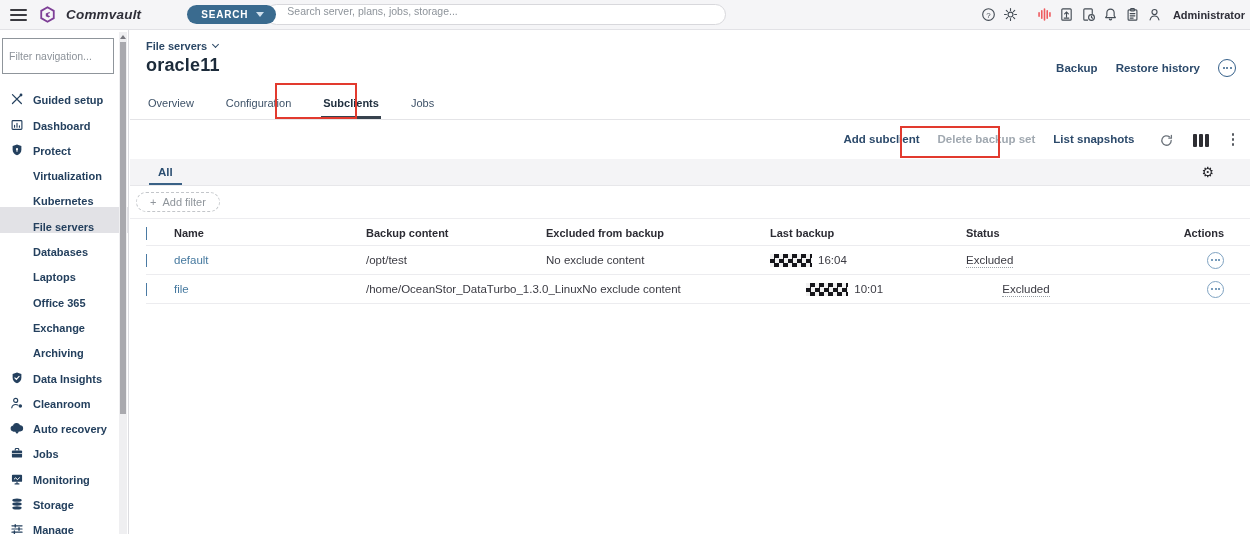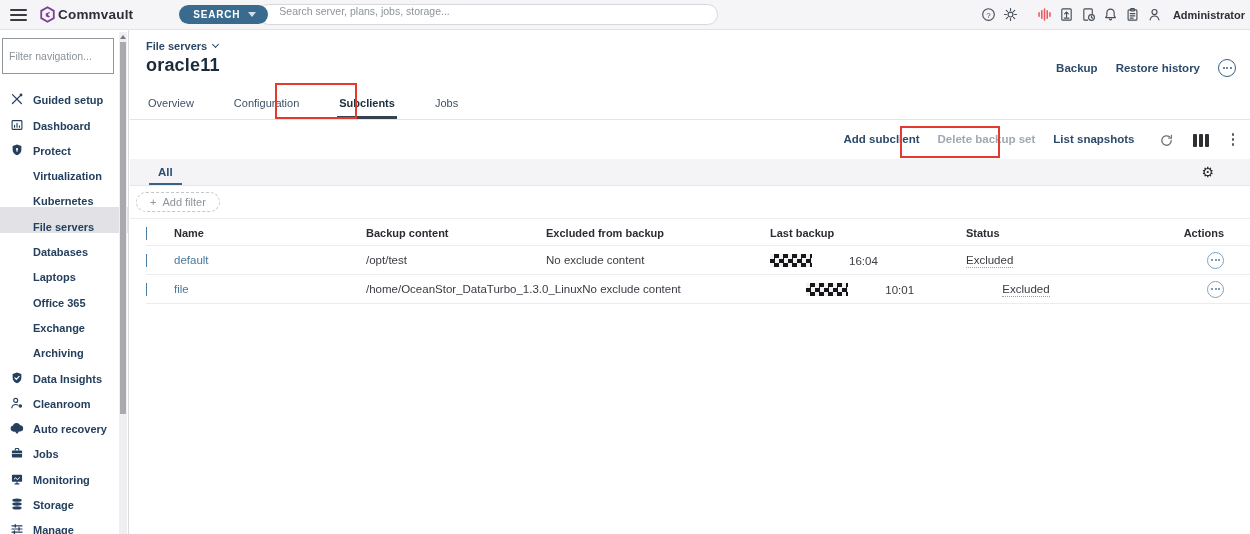--- a/index.html
+++ b/index.html
@@ -4,21 +4,21 @@
 <style>
   * { margin:0; padding:0; box-sizing:border-box; }
   html,body { width:1250px; height:534px; overflow:hidden; background:#fff;
     font-family:"Liberation Sans", sans-serif; }
 
   
   .topbar { position:absolute; top:0; left:0; right:0; height:30px; background:#f5f5f7;
     border-bottom:1px solid #e2e2e6; display:flex; align-items:center; padding:0 5px 0 10px; z-index:6; }
   .hamburger { width:17px; display:flex; flex-direction:column; gap:3px; cursor:pointer; margin-right:12px; }
   .hamburger i { height:2px; background:#3a3a40; border-radius:1px; }
-  .logo { display:flex; align-items:center; gap:2px; }
+  .logo { display:flex; align-items:center; gap:10px;font-style:italic; }
   .brand { font-size:13.5px; font-weight:700; color:#2e2e38; letter-spacing:.2px; }
   .searchwrap { display:flex; align-items:center; margin-left:46px; }
   .search-btn { display:flex; align-items:center; gap:8px; background:#3a6b8f; color:#fff;
     border:none; border-radius:12px; padding:4px 12px 4px 14px; font-size:10px; font-weight:700;
     letter-spacing:.8px; cursor:pointer; z-index:2; font-family:inherit; }
   .caret-down { width:0; height:0; border-left:4px solid transparent; border-right:4px solid transparent;
     border-top:5px solid #cfe0ec; }
   .search-input { width:460px; height:21px; border:1px solid #d8d8dc; border-radius:11px;
     margin-left:-10px; padding:0 12px 8px 20px; font-size:10.5px; color:#444; z-index:1; outline:none; }
   .search-input::placeholder { color:#8d939a; }
@@ -50,21 +50,21 @@
   .chev { width:5px; height:5px; border-right:1.5px solid #2c4866; border-bottom:1.5px solid #2c4866;
     transform:rotate(45deg); margin-top:-3px; }
   .titlerow { display:flex; align-items:flex-start; margin:3px 14px 0 16px;justify-content:space-between; }
   .page-title { font-size:18px; font-weight:700; color:#1c2b3a; letter-spacing:.2px; }
   .page-actions { margin-left:auto; display:flex; align-items:center; gap:18px; margin-top:4px; }
   .action-link { font-size:11.5px; font-weight:700; color:#2c4a6b; cursor:pointer; text-decoration:none; }
   .more-circle { width:18px; height:18px; border:1.4px solid #35608a; border-radius:50%;
     display:flex; align-items:center; justify-content:center; gap:1.5px; cursor:pointer; }
   .more-circle i, .row-ellipsis i { width:2px; height:2px; border-radius:50%; background:#35608a; }
 
-  .tabs { display:flex; gap:36px; padding-left:16px; margin-top:13px; border-bottom:1px solid #e4e4e7; }
+  .tabs { display:flex; gap:28px; padding-left:16px; margin-top:13px; border-bottom:1px solid #e4e4e7; }
   .tab { font-size:11px; color:#3e5268; padding:7px 2px 7px; border-bottom:3px solid transparent; cursor:pointer; }
   .tab.active { font-weight:700; color:#21303f; border-bottom-color:#37424e; }
 
   .toolbar { display:flex; justify-content:flex-end; align-items:flex-start; gap:18px;
     padding:13px 12px 11px 0; font-size:11.5px; font-weight:700; }
   .tool-link { color:#2c4a6b; cursor:pointer; text-decoration:none; }
   .tool-link.disabled { color:#a0a8b0; cursor:default; }
   .refresh { margin-left:6px; }
   .cols-icon { display:flex; gap:2px; cursor:pointer; padding:1px; }
   .cols-icon i { width:4px; height:13px; background:#2e2e33; border-radius:1px; }
@@ -91,21 +91,21 @@
   .c3 { flex:0 0 224px; } .c4 { flex:0 0 196px; } .c5 { flex:0 0 190px; }
   .c6 { flex:1; text-align:right; }
   .thead .c6 { padding-right:50px; }
   .trow .c6 { padding-right:26px; }
   .tchev { width:6px; height:6px; border-right:1.6px solid #4a7aa3; border-bottom:1.6px solid #4a7aa3;
     transform:rotate(45deg); margin-top:-3px; cursor:pointer; }
   .name-link { color:#46799f; cursor:pointer; text-decoration:none; }
   .checker { width:42px; height:13px; display:inline-block; vertical-align:middle; margin-right:6px;
     background:#15151a; background-image:repeating-conic-gradient(#15151a 0% 25%, #f2f2f2 0% 50%);
     background-size:9px 9px; }
-  .lastb { display:flex; align-items:flex-end;gap:31px; }
+  .lastb { display:flex; align-items:center; }
   .status-dotted { border-bottom:1px dotted #9aa0a6; padding-bottom:1px; }
   .row-ellipsis { width:17px; height:17px; border:1.2px solid #7fa3c2; border-radius:50%;
     display:inline-flex; align-items:center; justify-content:center; gap:1.4px; cursor:pointer; }
   .row-ellipsis i { background:#4c7ca6; }
 
   .anno { position:absolute; border:2px solid #e23a2e; z-index:20; pointer-events:none; background:transparent; }
   .anno-subclients { left:275px; top:83px; width:82px; height:36px; }
   .anno-addsub { left:900px; top:126px; width:100px; height:32px; }
 
   svg.icx { display:block; }

